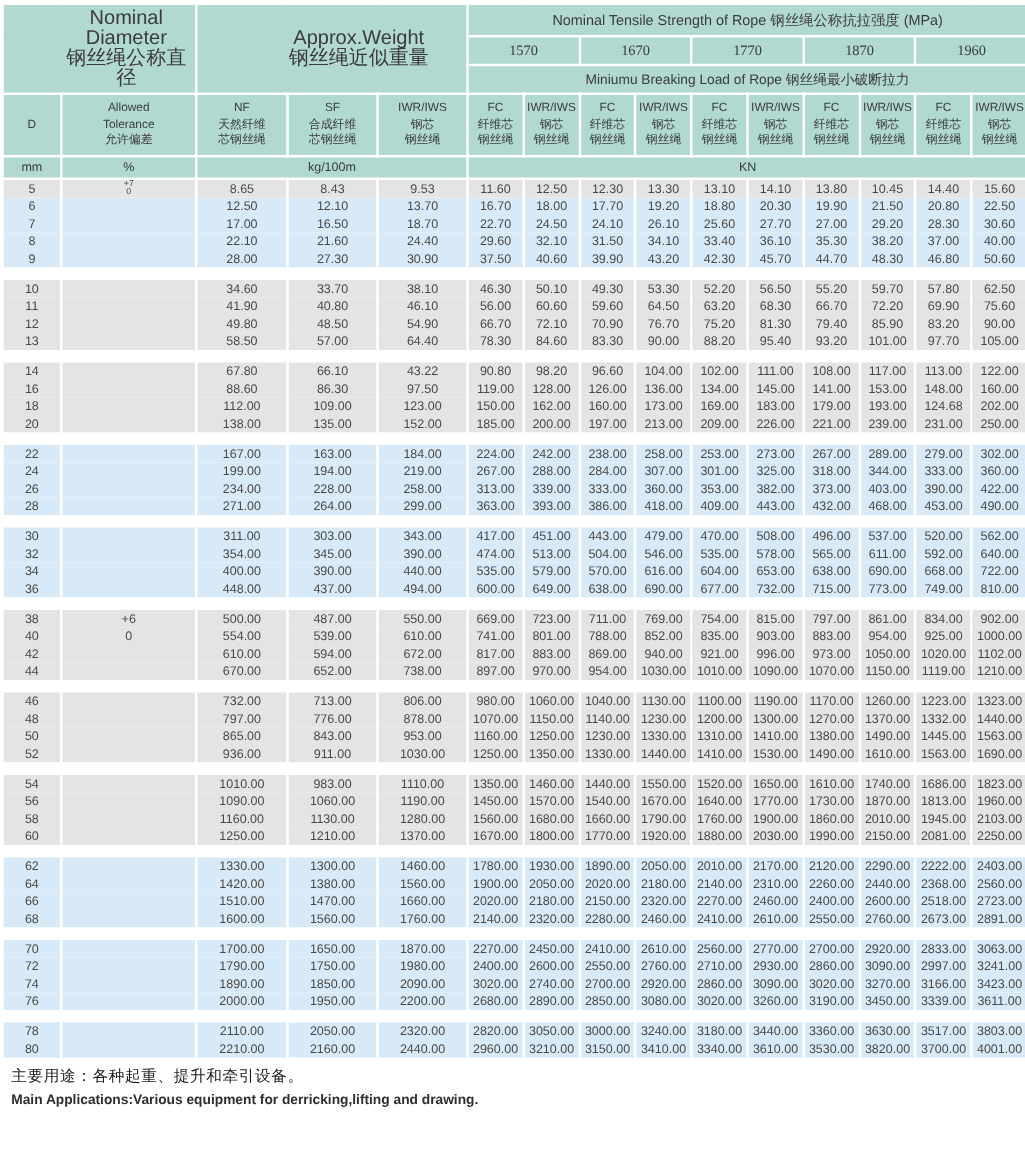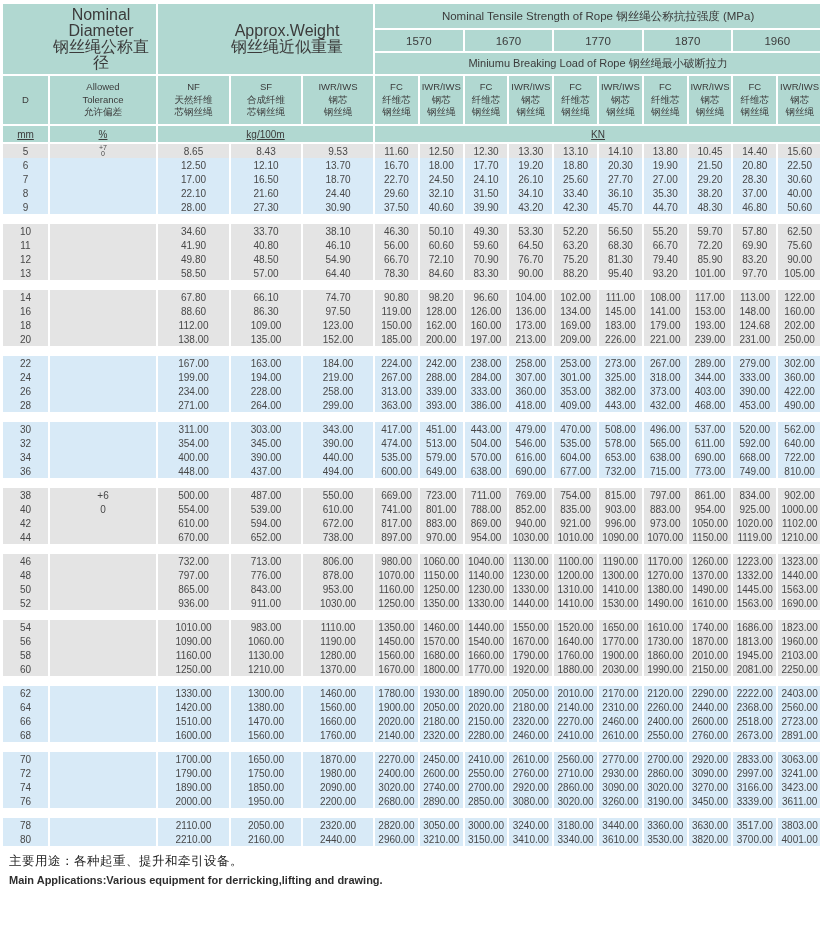--- a/index.html
+++ b/index.html
@@ -22,24 +22,24 @@
     vertical-align: middle;
     font-weight: normal;
   }
   
   thead th {
     background: #b1d8d1;
     border: 2px solid #ffffff;
     color: #3b3b3b;
   }
   .tr-title th   { height: 24px; font-size: 11.5px; }
-  .tr-strengths th { height: 21px; font-size: 11.5px; }
+  .tr-strengths th { height: 21px; font-size: 11.5px; font-family: Liberation Serif, serif; }
   .tr-breaking th  { height: 21px; font-size: 11px; }
   .tr-colhead th   { height: 48px; font-size: 9.5px; line-height: 12.5px; }
-  .tr-units th     { height: 16px; font-size: 10px; text-decoration: underline; }
+  .tr-units th     { height: 16px; font-size: 10px; }
   .bighead div { line-height: 16px; font-size: 16px; padding-left: 43px; }
 
   
   tbody td {
     border-left: 2px solid #ffffff;
     border-right: 2px solid #ffffff;
     border-top: none; border-bottom: none;
     font-size: 10px;
     color: #484848;
     height: 14px;
@@ -350,21 +350,21 @@
           <td class="c-num">105.00</td>
         </tr>
         <tr class="gap-row">
           <td colspan="15"></td>
         </tr>
         <tr class="band-gray">
           <td class="c-d">14</td>
           <td class="c-tol"></td>
           <td class="c-num">67.80</td>
           <td class="c-num">66.10</td>
-          <td class="c-num">74.70</td>
+          <td class="c-num">43.22</td>
           <td class="c-num">90.80</td>
           <td class="c-num">98.20</td>
           <td class="c-num">96.60</td>
           <td class="c-num">104.00</td>
           <td class="c-num">102.00</td>
           <td class="c-num">111.00</td>
           <td class="c-num">108.00</td>
           <td class="c-num">117.00</td>
           <td class="c-num">113.00</td>
           <td class="c-num">122.00</td>

